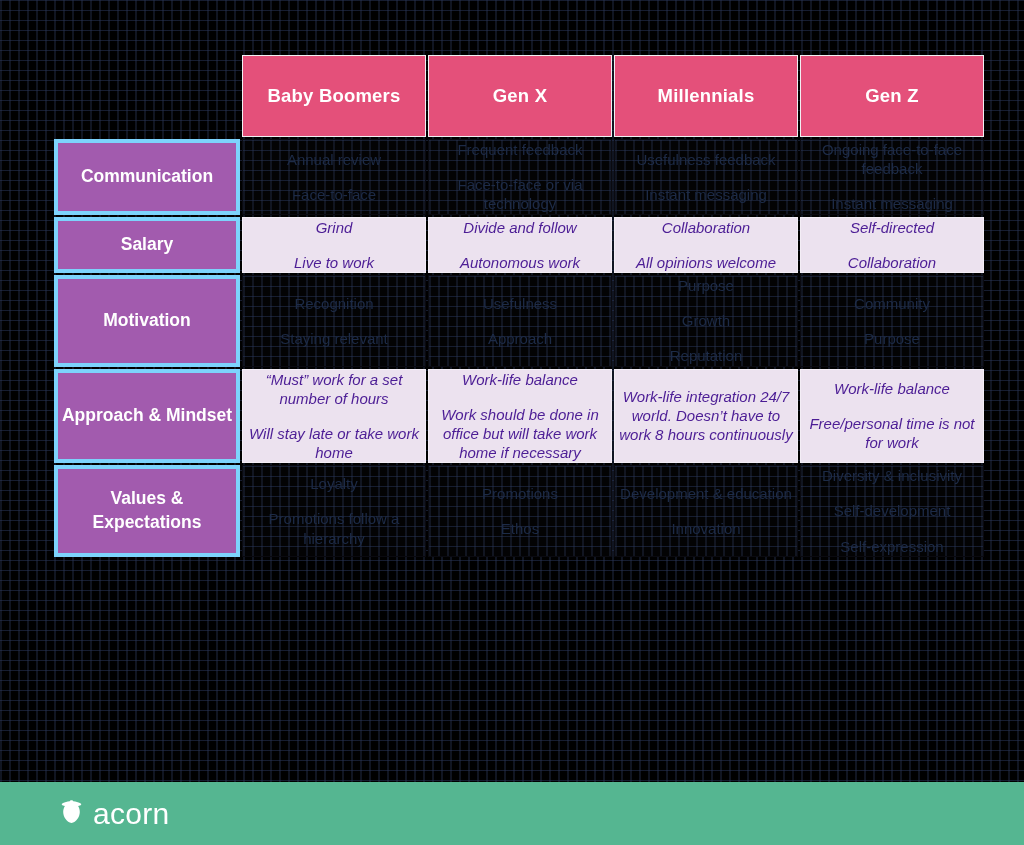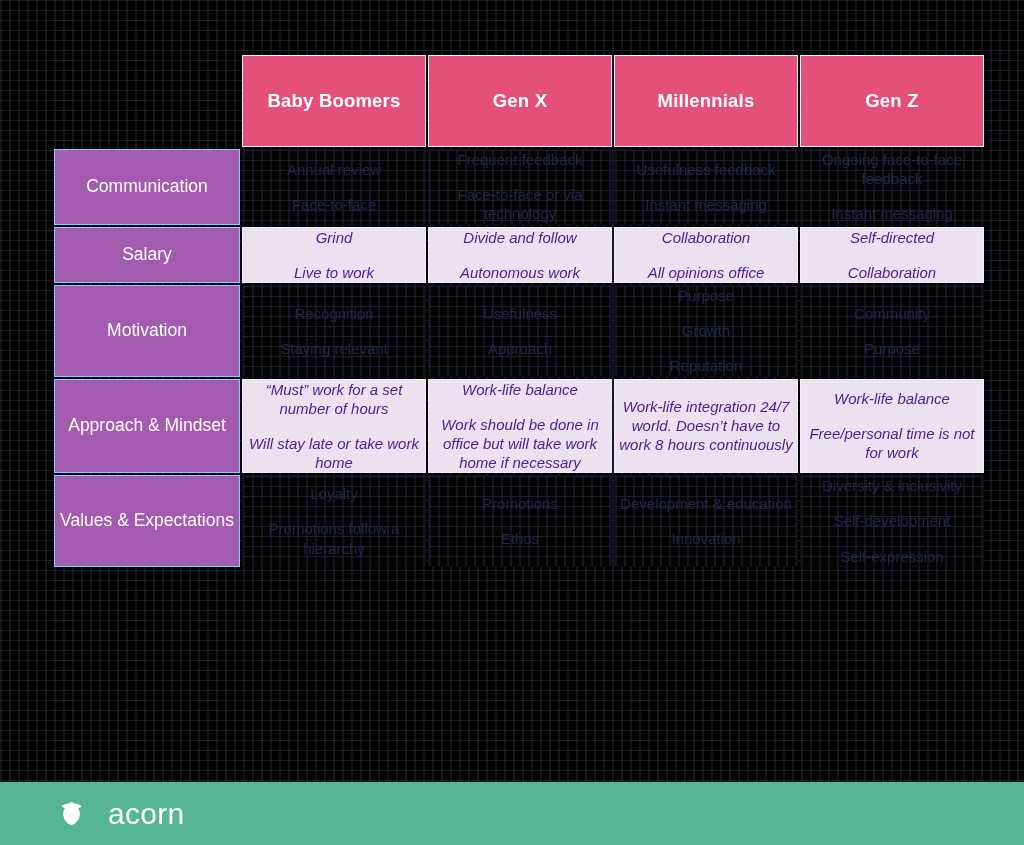--- a/index.html
+++ b/index.html
@@ -64,35 +64,35 @@
     background: transparent;
     border: none;
   }
   .col-head {
     background: #e4507a;
     color: #ffffff;
     font-size: 18.5px;
     font-weight: bold;
     text-align: center;
     vertical-align: middle;
-    height: 92px;
+    height: 82px;
     letter-spacing: .2px;
     border: 1px solid #f2f0f3;
     box-sizing: border-box;
   }
 
   
   .row-head {
     background: #a25bae;
     color: #ffffff;
     font-size: 17.5px;
-    font-weight: normal;
+    font-weight: bold;
     vertical-align: middle;
     line-height: 1.35;
-    border: 1px solid #7dd3fc;
+    border: 4px solid #7dd3fc;
     box-sizing: border-box;
     padding: 6px 8px;
   }
 
   
   .cell {
     text-align: center;
     vertical-align: middle;
     font-size: 15px;
     line-height: 1.28;
@@ -138,23 +138,23 @@
     left: 0;
     top: 782px;
     width: 1024px;
     height: 63px;
     background: #55b691;
     display: flex;
     align-items: center;
   }
   .brand {
     display: flex;
-    align-items: center;
+    align-items: flex-start;
     margin-left: 61px;
-    gap: 26px;
+    gap: 11px;
   }
   .acorn-icon {
     width: 21px;
     height: 25px;
     display: block;
   }
   .brand-name {
     color: #ffffff;
     font-size: 30px;
     letter-spacing: .3px;
@@ -210,21 +210,21 @@
           <td class="cell">
             <span class="line">Grind</span>
             <span class="line">Live to work</span>
           </td>
           <td class="cell">
             <span class="line">Divide and follow</span>
             <span class="line">Autonomous work</span>
           </td>
           <td class="cell">
             <span class="line">Collaboration</span>
-            <span class="line">All opinions office</span>
+            <span class="line">All opinions welcome</span>
           </td>
           <td class="cell">
             <span class="line">Self-directed</span>
             <span class="line">Collaboration</span>
           </td>
         </tr>
         <tr class="dark">
           <th class="row-head">Motivation</th>
           <td class="cell">
             <span class="line">Recognition</span>

